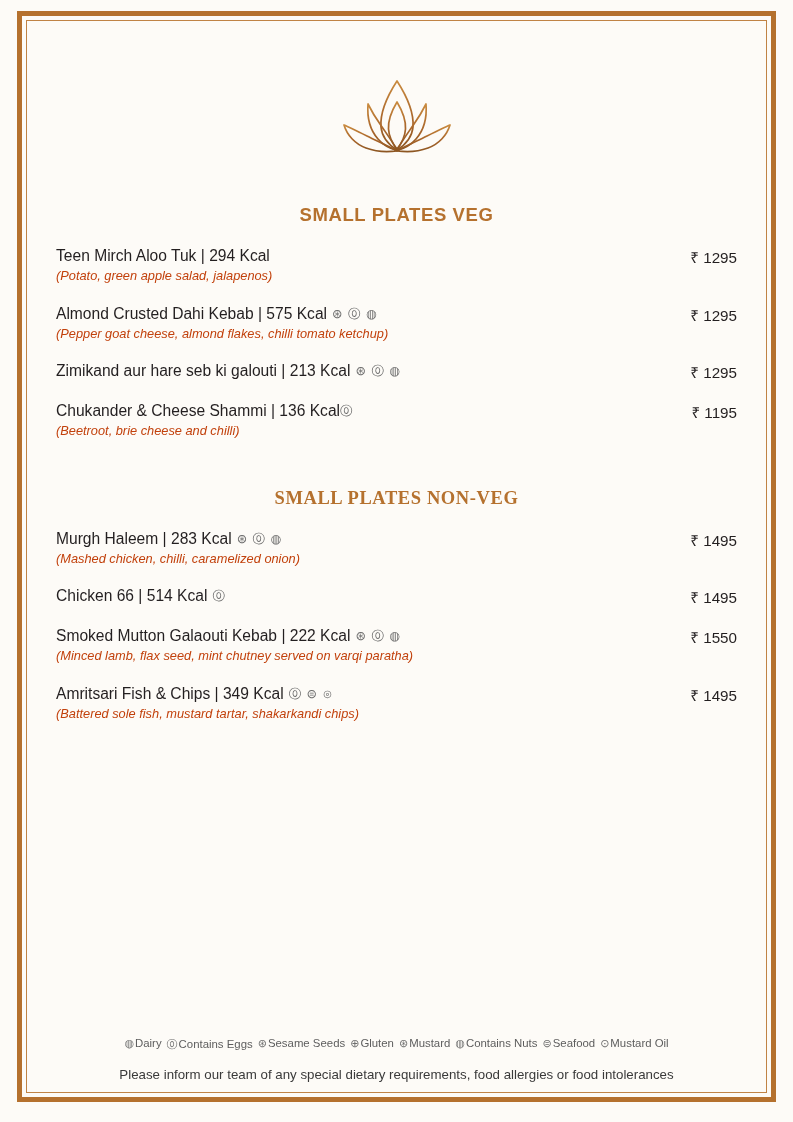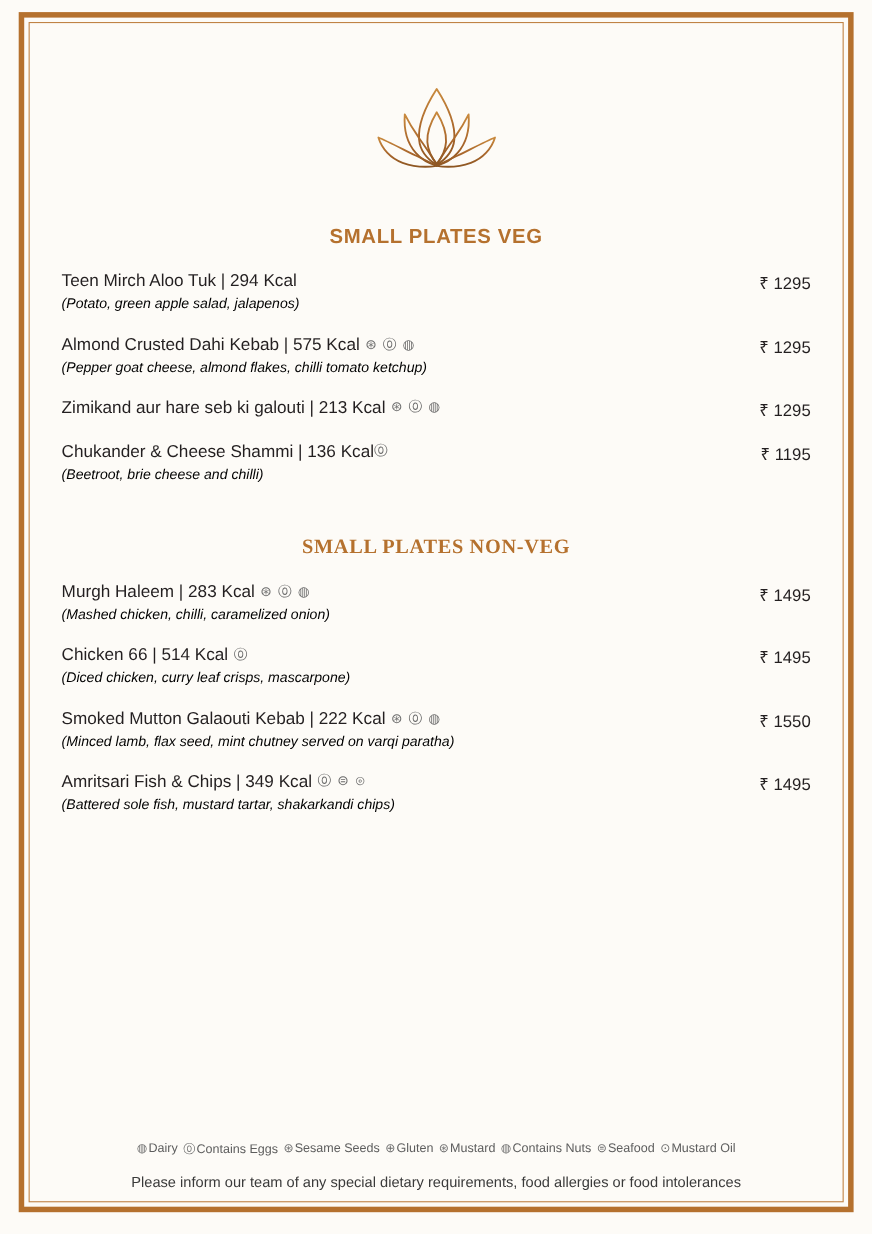--- a/index.html
+++ b/index.html
@@ -105,21 +105,21 @@
     margin-left: 5px;
     color: #6b6b6b;
     font-size: 12.5px;
     letter-spacing: 1px;
     vertical-align: 1px;
   }
   .allergens.tight { margin-left: 0px; }
   .item-desc {
     font-style: italic;
     font-size: 12.8px;
-    color: #000000;
+    color: #c2410c;
     line-height: 1.3;
     margin-top: 2px;
   }
   .item-price {
     flex: 0 0 auto;
     font-size: 15.2px;
     color: #231f20;
     white-space: nowrap;
     text-align: right;
     min-width: 74px;
@@ -248,21 +248,20 @@
           <div class="item-desc">(Mashed chicken, chilli, caramelized onion)</div>
         </div>
         <div class="item-price">₹ 1495</div>
       </div>
 
       <div class="menu-item">
         <div class="item-left">
           <div class="item-title-row">
             <span class="item-title">Chicken 66 | 514 Kcal</span><span class="allergens">⓪</span>
           </div>
-          <div class="item-desc">(Diced chicken, curry leaf crisps, mascarpone)</div>
         </div>
         <div class="item-price">₹ 1495</div>
       </div>
 
       <div class="menu-item">
         <div class="item-left">
           <div class="item-title-row">
             <span class="item-title">Smoked Mutton Galaouti Kebab | 222 Kcal</span><span class="allergens">⊛ ⓪ ◍</span>
           </div>
           <div class="item-desc">(Minced lamb, flax seed, mint chutney served on varqi paratha)</div>

